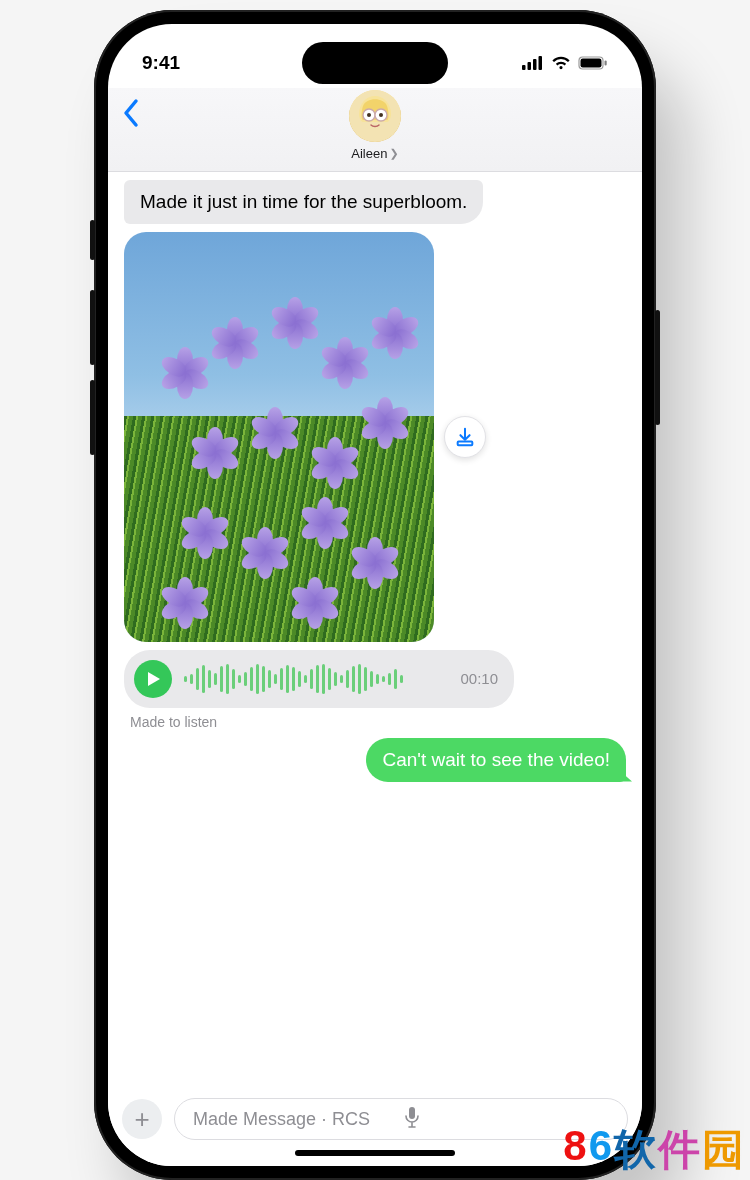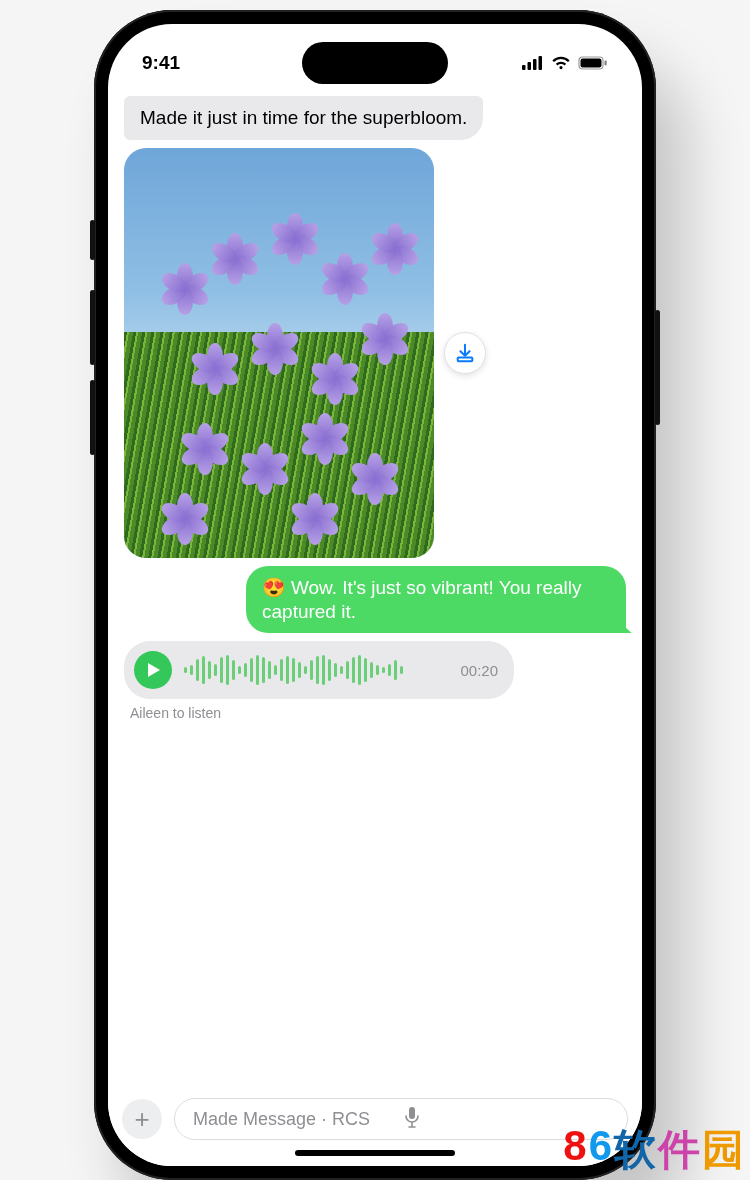--- a/index.html
+++ b/index.html
@@ -117,20 +117,43 @@
         <span>
           <svg width="30" height="14" viewBox="0 0 30 14">
               <rect x="1" y="1" width="24" height="12" rx="3.5" fill="none" stroke="#000" stroke-width="1.2" opacity=".4"></rect>
               <rect x="2.5" y="2.5" width="21" height="9" rx="2.2" fill="#000"></rect>
               <rect x="26.5" y="4.5" width="2.2" height="5" rx="1.1" fill="#000" opacity=".5"></rect>
             </svg>
         </span>
       </div>
     </div>
 
+    <div class="header">
+      <div class="back">
+        <svg width="18" height="30" viewBox="0 0 18 30" fill="none" stroke="#0a7aff" stroke-width="3.5" stroke-linecap="round" stroke-linejoin="round">
+            <path d="M14 3 4 15l10 12"></path>
+          </svg>
+      </div>
+      <div class="avatar">
+        <svg width="52" height="52" viewBox="0 0 52 52">
+          <circle cx="26" cy="26" r="26" fill="#f3e3b3"></circle>
+          <path d="M10 24c0-10 7-18 16-18s16 8 16 18c0 4-2 8-4 8H14c-2 0-4-4-4-8z" fill="#f7e39a"></path>
+          <path d="M14 16c3-9 21-9 24 0 2 6 2 14 0 14H14c-2 0-2-8 0-14z" fill="#f2d36a"></path>
+          <circle cx="20" cy="25" r="6" fill="#fff" stroke="#caa" stroke-width="1.4"></circle>
+          <circle cx="32" cy="25" r="6" fill="#fff" stroke="#caa" stroke-width="1.4"></circle>
+          <circle cx="20" cy="25" r="2" fill="#432"></circle>
+            <circle cx="32" cy="25" r="2" fill="#432"></circle>
+          <path d="M22 35c2 2 6 2 8 0" stroke="#b66" stroke-width="1.5" fill="none" stroke-linecap="round"></path>
+        </svg>
+      </div>
+      <div class="name-row">
+        <span>Aileen</span>
+        <span class="chev">❯</span>
+      </div>
+    </div>
 
     <div class="conv">
       <div class="row in">
         <div class="bubble in" style="border-top-left-radius:6px;border-top-right-radius:6px;">Made it just in time for the superbloom.</div>
       </div>
 
       <div class="row in photo-row">
         <div class="photo">
           <div class="sky"></div>
           <div class="grass"></div>
@@ -259,25 +282,20 @@
             </div>
         </div>
         <div class="download-btn">
           <svg width="22" height="22" viewBox="0 0 24 24" fill="none" stroke="#0a7aff" stroke-width="2.2" stroke-linecap="round" stroke-linejoin="round">
               <path d="M12 3v12M7 10l5 5 5-5"></path>
               <rect x="4" y="17" width="16" height="4" rx="1" fill="none"></rect>
             </svg>
         </div>
       </div>
 
-      <div class="row out">
-        <div class="bubble out">
-          <span>😍</span><span> Wow. It's just so vibrant! You really captured it.</span>
-        </div>
-      </div>
 
       <div class="row in">
         <div class="audio">
           <div class="play">
             <svg width="16" height="16" viewBox="0 0 16 16">
                 <path d="M3 1l12 7L3 15z" fill="#fff"></path>
               </svg>
           </div>
           <div class="wave" id="wave">
               <i style="height: 6px;"></i>
@@ -311,25 +329,28 @@
               <i style="height: 26px;"></i>
               <i style="height: 30px;"></i>
               <i style="height: 24px;"></i>
               <i style="height: 16px;"></i>
               <i style="height: 10px;"></i>
               <i style="height: 6px;"></i>
               <i style="height: 12px;"></i>
               <i style="height: 20px;"></i>
               <i style="height: 8px;"></i>
             </div>
-          <span class="dur">00:20</span>
+          <span class="dur">00:10</span>
         </div>
       </div>
-      <div class="hint">Aileen to listen</div>
-
+      <div class="hint">Made to listen</div>
+
+      <div class="row out">
+        <div class="bubble out">Can't wait to see the video!</div>
+      </div>
     </div>
 
     <div class="inputbar">
       <div class="plus">+</div>
       <div class="field">
         <span>Made Message · RCS</span>
         <span>
           <svg width="16" height="22" viewBox="0 0 16 22" fill="#8e8e93">
               <rect x="5" y="1" width="6" height="12" rx="3"></rect>
               <path d="M2 10a6 6 0 0012 0M8 16v5M5 21h6" stroke="#8e8e93" stroke-width="1.6" fill="none" stroke-linecap="round"></path>

